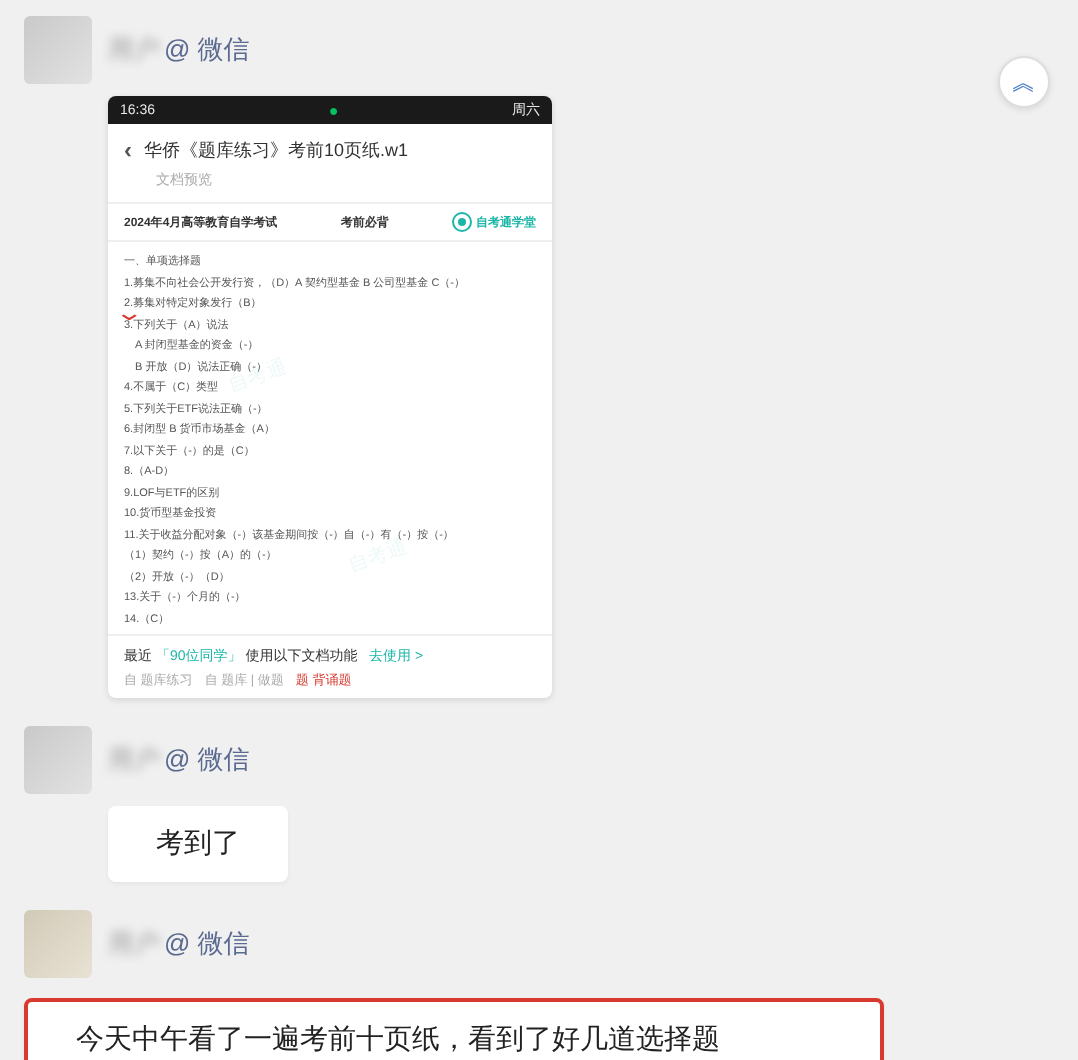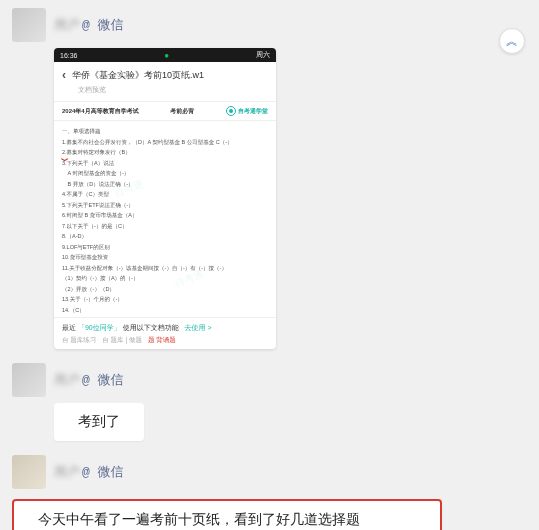--- a/index.html
+++ b/index.html
@@ -15,21 +15,20 @@
       padding: 8px 12px;
       height: 100%;
       overflow-y: auto;
     }
     .msg-block { margin-bottom: 14px; }
     .sender-row {
       display: flex;
       align-items: center;
       gap: 8px;
       margin-bottom: 6px;
-      font-family: Liberation Mono, monospace;
     }
     .avatar {
       width: 34px;
       height: 34px;
       border-radius: 3px;
       background: #d8d8d8;
       flex-shrink: 0;
     }
     .av1 { background: linear-gradient(135deg,#c9c9c9,#e2e2e2); }
     .av2 { background: linear-gradient(135deg,#d2cab8,#e8e2d4); }
@@ -156,21 +155,21 @@
     </div>
     <div style="margin-left:42px;">
       <div class="shot-bubble">
         <div class="shot-top">
           <span>16:36</span>
           <span class="wx-dot">●</span>
           <span>周六</span>
         </div>
         <div class="shot-title-row">
           <span class="back-ic">‹</span>
-          <span class="shot-title">华侨《基金实验》考前10页纸.w1</span>
+          <span class="shot-title">华侨《题库练习》考前10页纸.w1</span>
         </div>
         <div class="shot-sub">文档预览</div>
         <div class="shot-hdr">
           <span class="shot-hdr-l">2024年4月高等教育自学考试</span>
           <span class="shot-hdr-l">考前必背</span>
           <span class="shot-logo">
             <span class="logo-circ"></span>
             <span class="logo-txt">自考通学堂</span>
           </span>
         </div>

